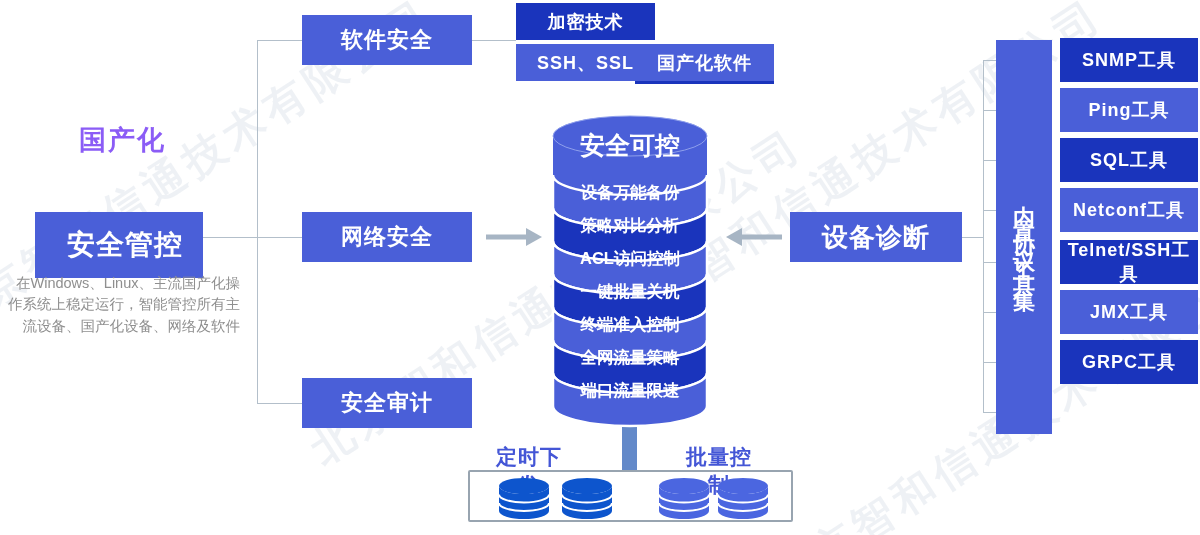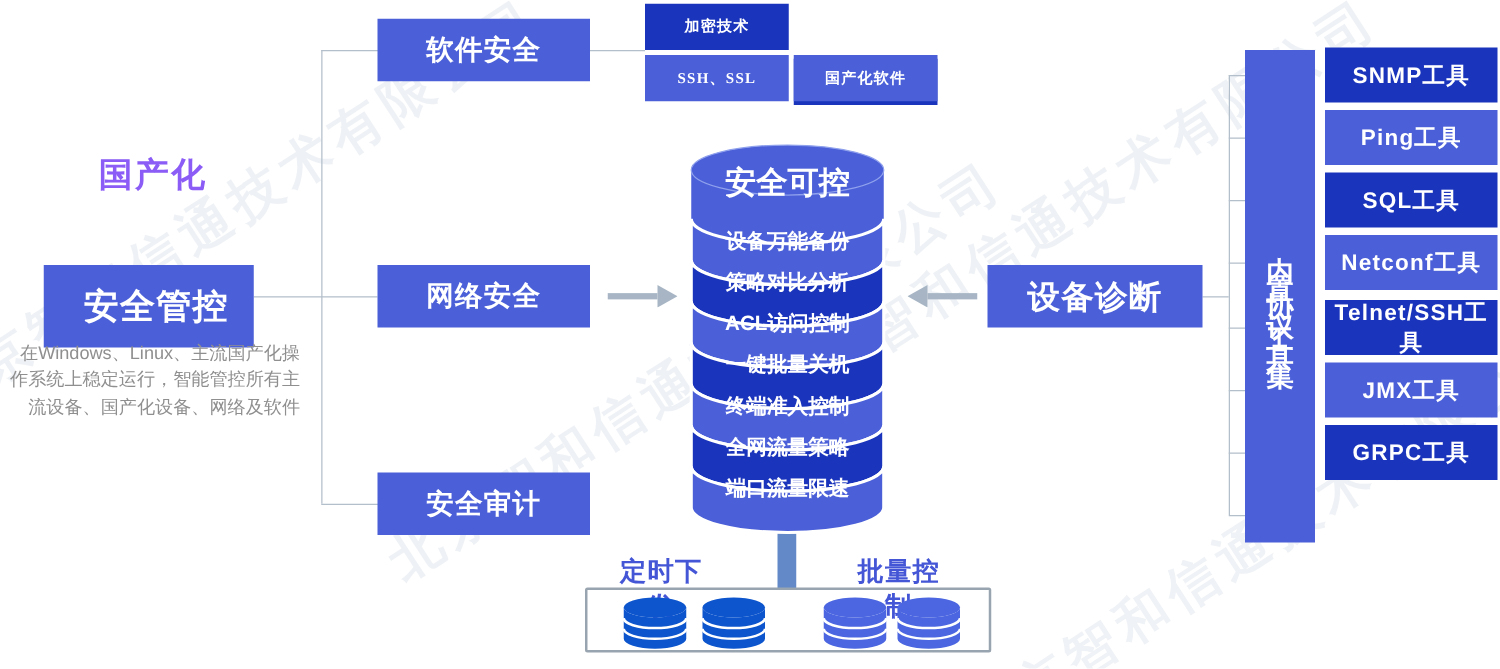--- a/index.html
+++ b/index.html
@@ -22,21 +22,21 @@
     color:#8fa3bb; opacity:0.14; transform:rotate(-33deg); transform-origin:left top;
     pointer-events:none; letter-spacing:6px;
   }
   .heading1 { position:absolute; left:10px; top:122px; width:225px; text-align:center;
     font-size:27px; font-weight:bold; color:#8b5cf6; letter-spacing:2px; }
   .heading2 { position:absolute; left:10px; top:170px; width:225px; text-align:center;
     font-size:21px; font-weight:bold; color:#1f1f1f; letter-spacing:1px; }
   .desc { position:absolute; left:6px; top:273px; width:234px; text-align:right;
     font-size:14.5px; color:#8f8f8f; line-height:1.48; }
   .pillar { left:302px; width:170px; height:50px; font-size:22px; }
-  .gridbox { width:115px; height:37px; font-size:12px;font-family:Liberation Serif, serif; }
+  .gridbox { width:139px; height:37px; font-size:18px; }
   .toolbox { left:1060px; width:138px; height:44px; font-size:18px; }
   .vset {
     left:996px; top:40px; width:56px; height:394px; font-size:22px; letter-spacing:14px;
     writing-mode:vertical-lr; text-orientation:upright;
   }
   .blabel { position:absolute; top:443px; width:80px; text-align:center;
     font-size:21px; font-weight:bold; color:#4456d6; letter-spacing:1px; }
   .bottom-frame {
     position:absolute; left:468px; top:470px; width:325px; height:52px;
     border:2px solid #98a4b0; border-radius:2px; background:transparent;

